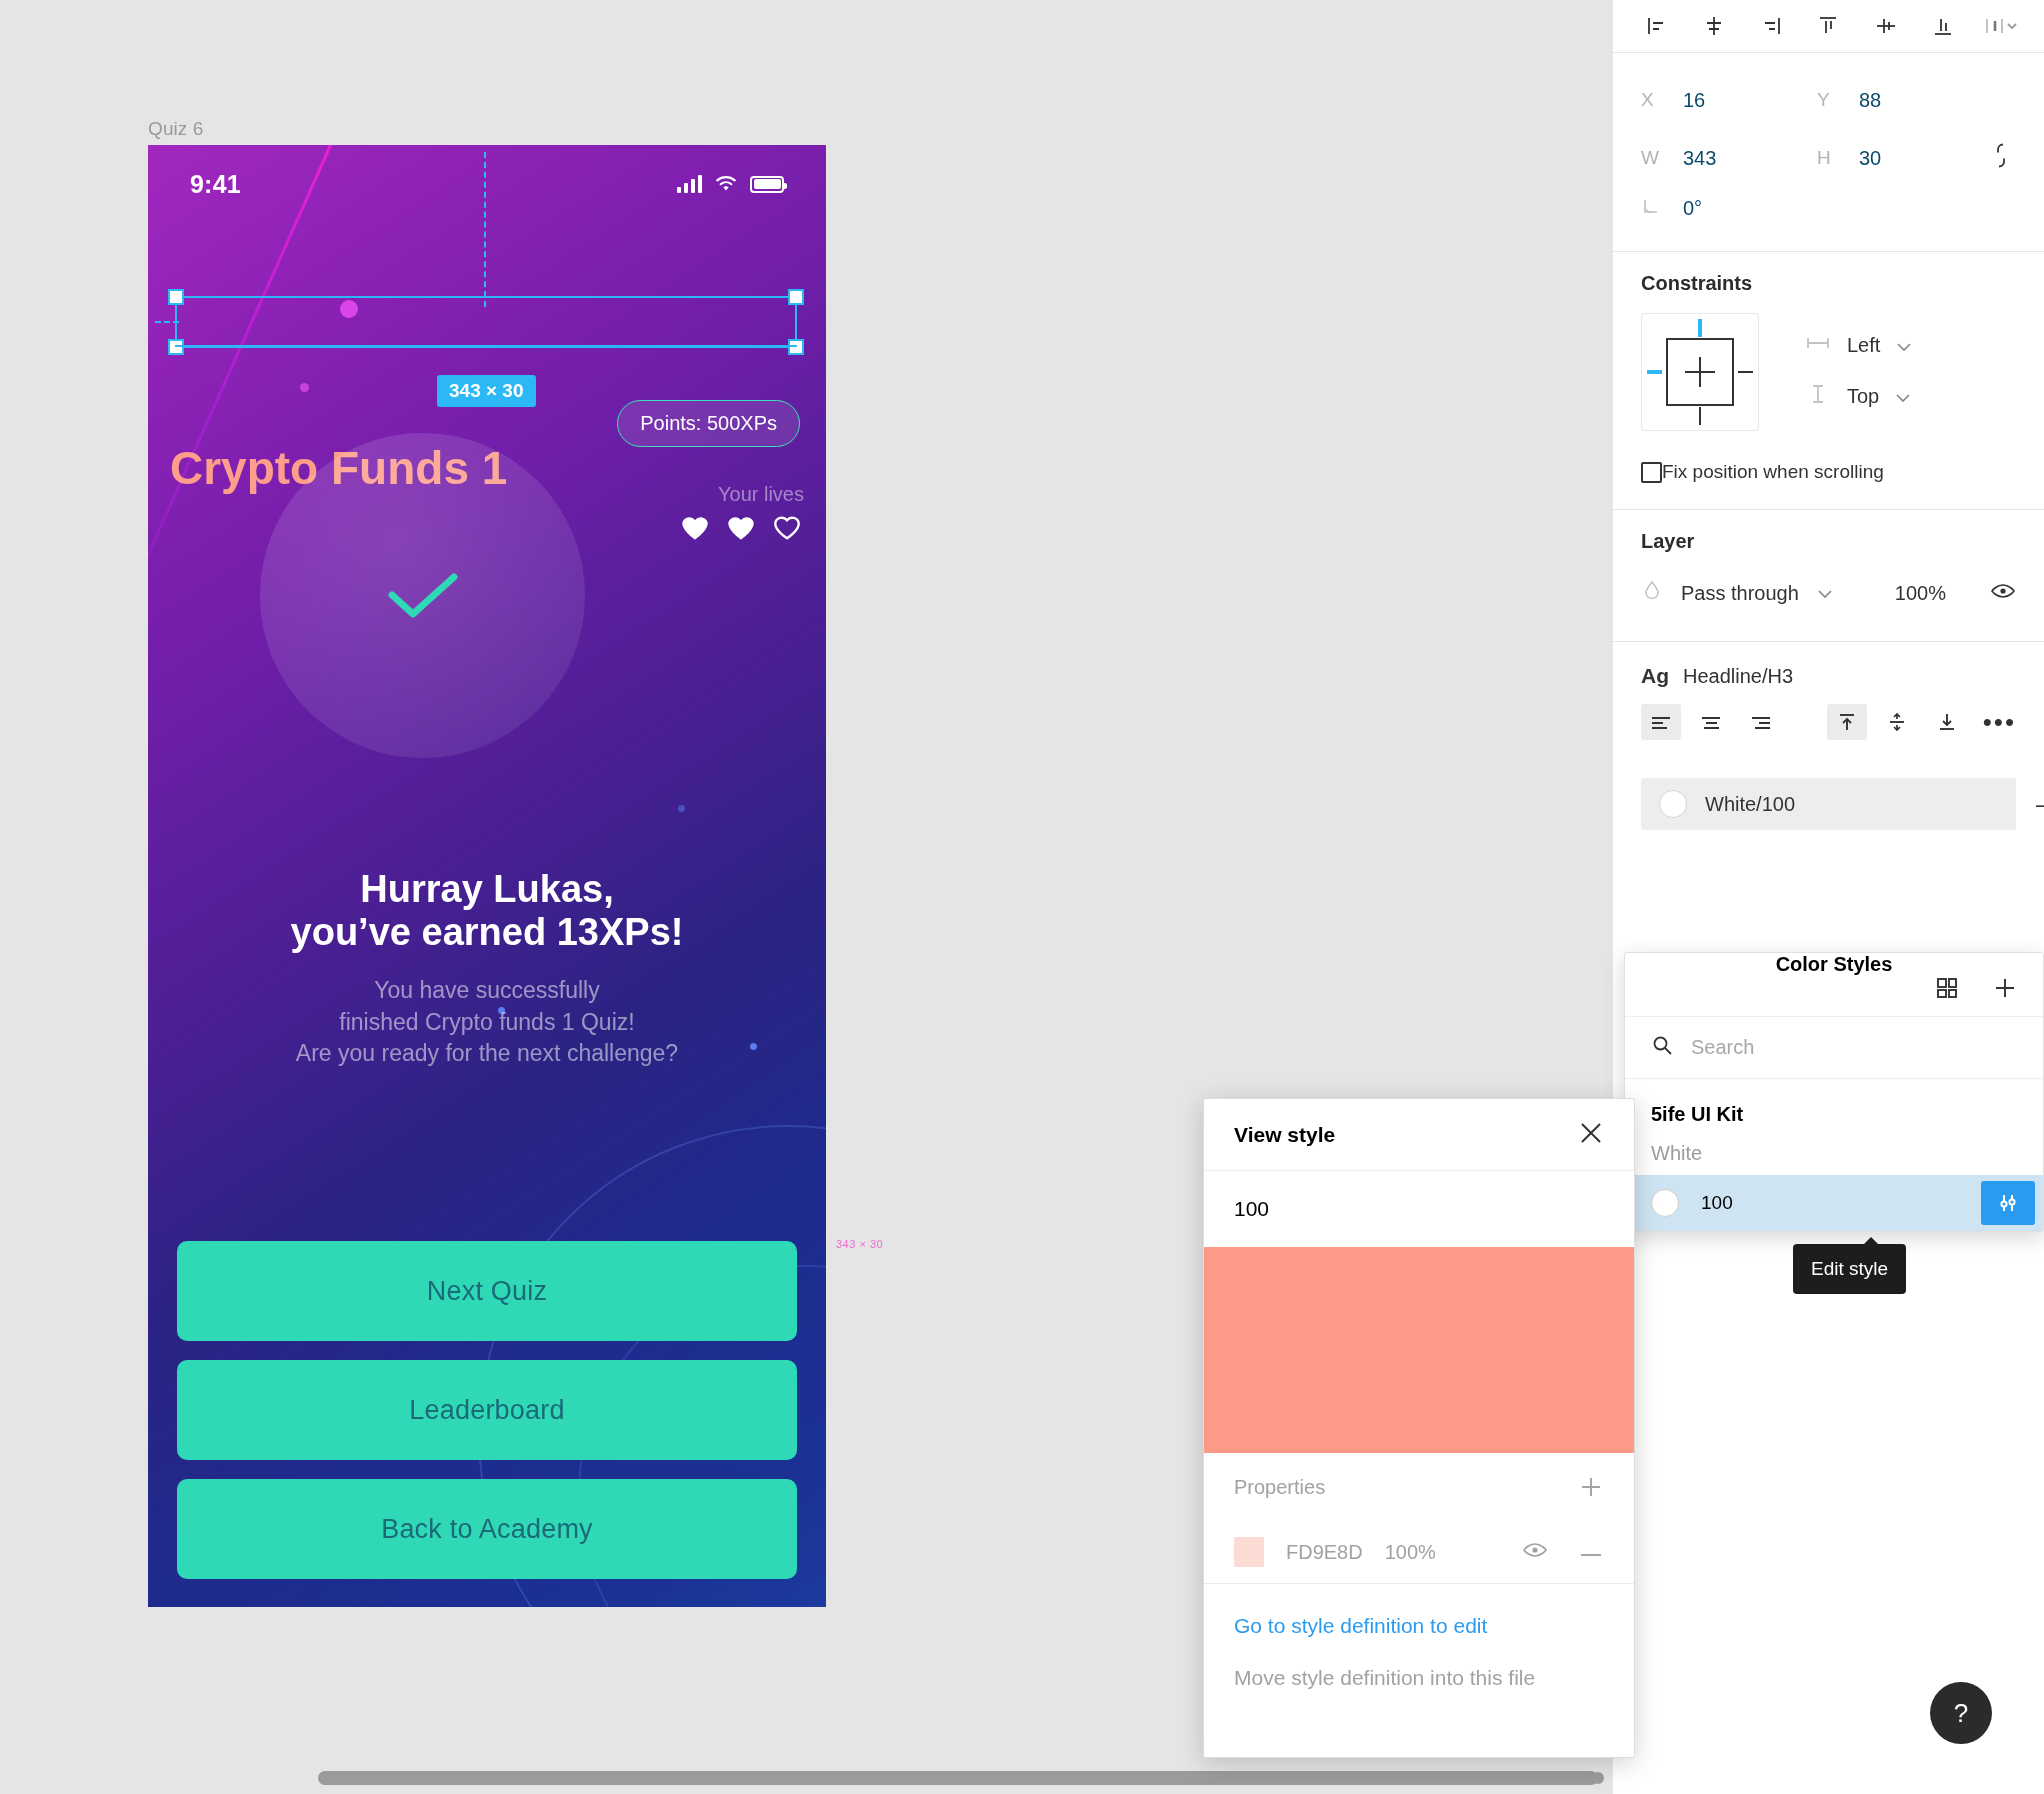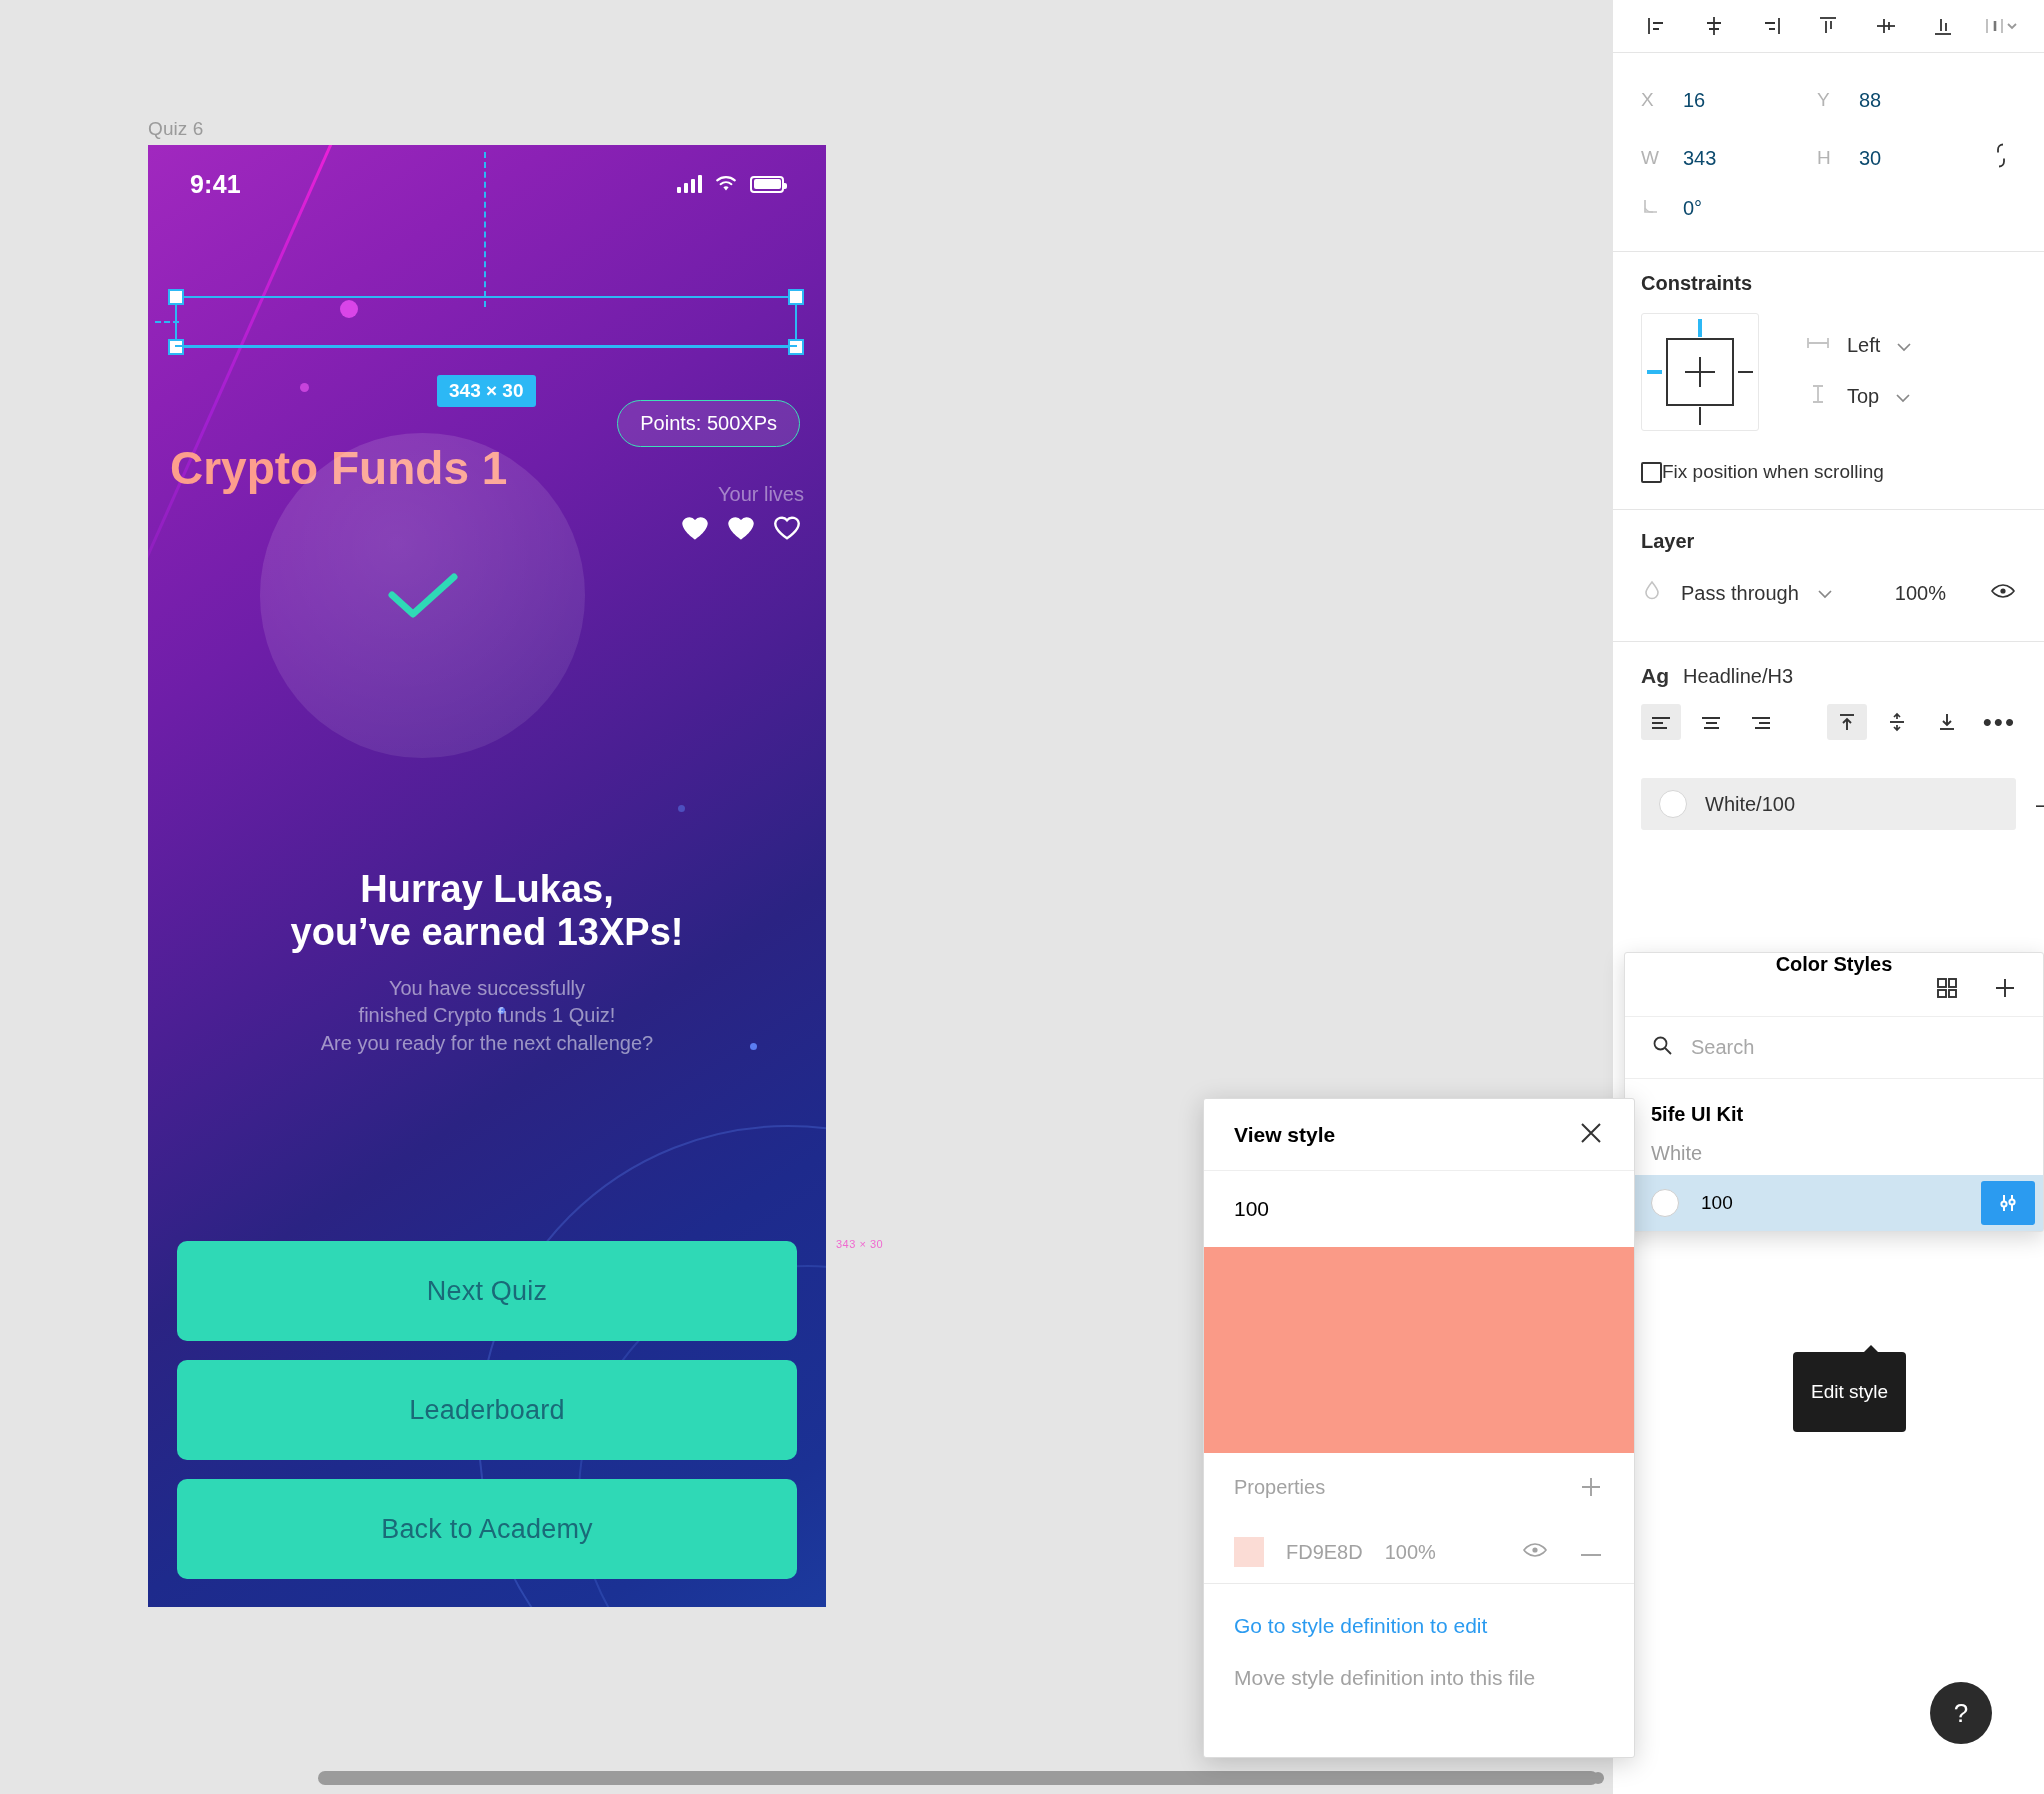--- a/index.html
+++ b/index.html
@@ -123,21 +123,21 @@
 
   
   .hurray {
     position: absolute; left: 0; right: 0; top: 723px;
     text-align: center; color: #fff; font-size: 38px; font-weight: bold;
     line-height: 1.13; padding: 0 24px;
   }
   .subtext {
     position: absolute; left: 0; right: 0; top: 830px;
     text-align: center; color: rgba(255,255,255,.52);
-    font-size: 20px; line-height: 1.37; padding: 0 24px;
+    font-size: 23px; line-height: 1.37; padding: 0 24px;
   }
 
   
   .cta-stack {
     position: absolute; left: 29px; right: 29px; bottom: 28px;
     display: flex; flex-direction: column; gap: 19px;
   }
   .cta {
     height: 100px; border-radius: 10px; background: #2fd9b6;
     display: flex; align-items: center; justify-content: center;
@@ -263,23 +263,23 @@
   .cs-item {
     height: 56px; display: flex; align-items: center; gap: 22px; padding: 0 0 0 26px;
     background: #cfe4f2; position: relative;
   }
   .cs-swatch { width: 28px; height: 28px; border-radius: 50%; background: #fff; border: 1px solid #cfcfcf; }
   .cs-edit {
     position: absolute; right: 8px; top: 6px; width: 54px; height: 44px;
     background: #2b9bf0; border-radius: 3px; display: flex; align-items: center; justify-content: center;
   }
   .tooltip {
-    position: absolute; left: 1793px; top: 1352px;
+    position: absolute; left: 1793px; top: 1244px;
     background: #1d1d1d; color: #fff; font-size: 19px;
-    padding: 29px 18px; border-radius: 4px; white-space: nowrap;
+    padding: 14px 18px; border-radius: 4px; white-space: nowrap;
   }
   .tooltip::before {
     content:""; position:absolute; left: 70px; top:-7px;
     border-left:8px solid transparent;border-right:8px solid transparent;border-bottom:8px solid #1d1d1d;
   }
 
   
   .vs-dialog {
     position: absolute; left: 1203px; top: 1098px; width: 432px; height: 660px;
     background: #fff; border: 1px solid #dcdcdc; border-radius: 3px;

